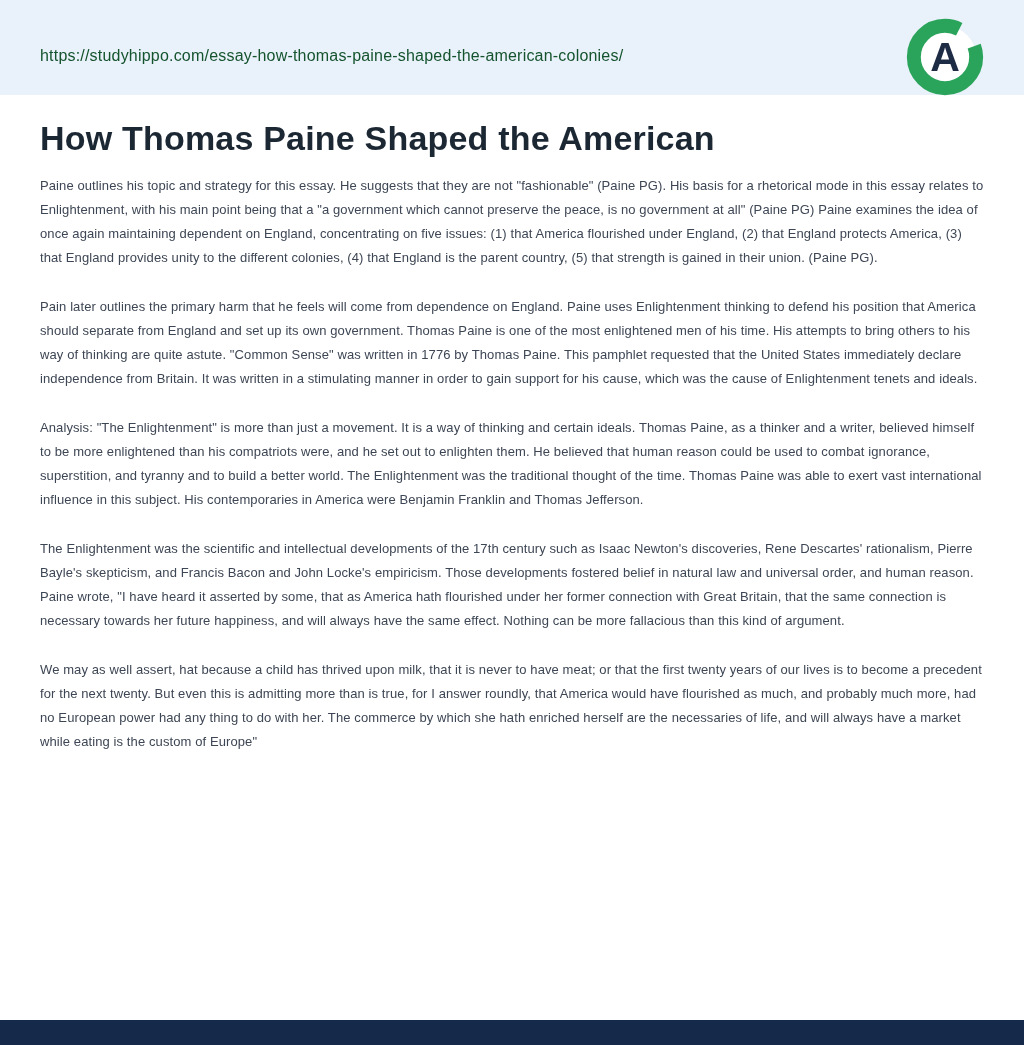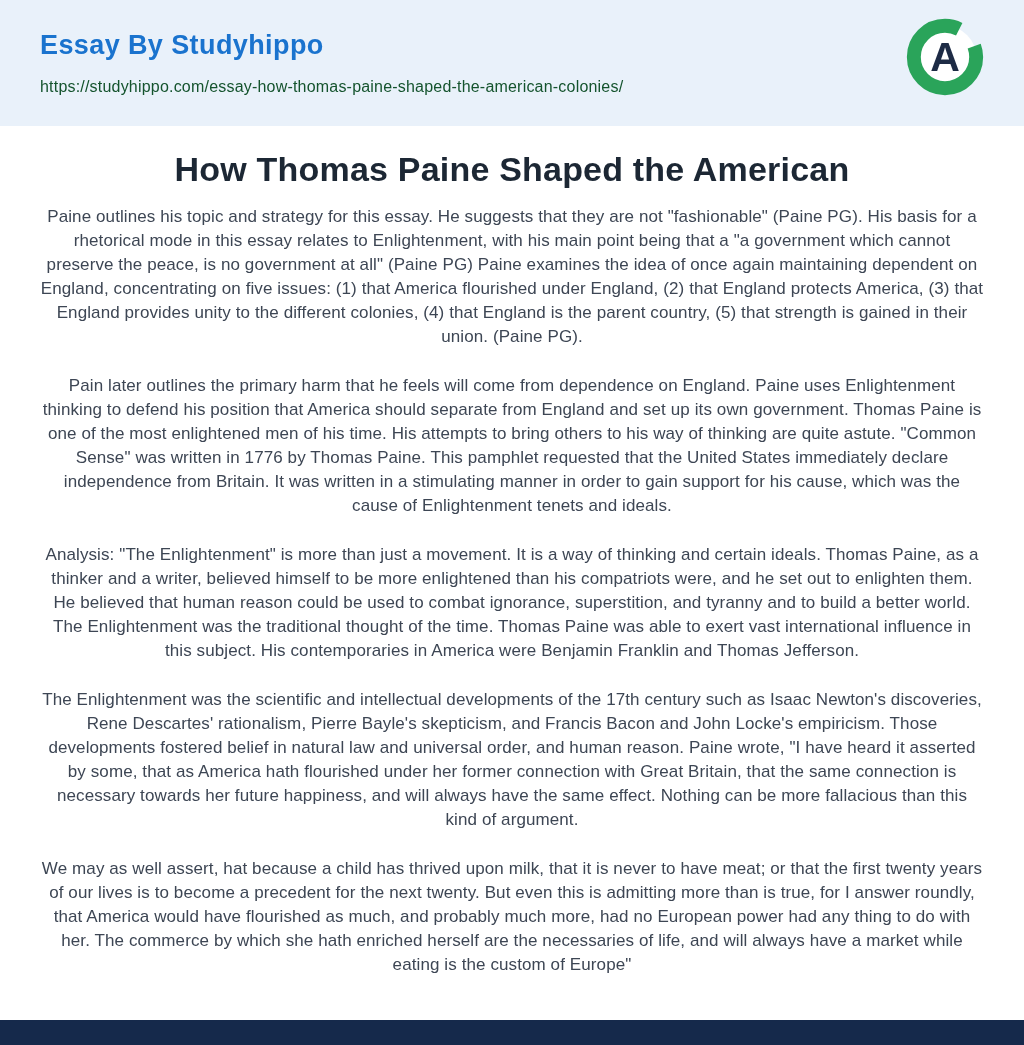--- a/index.html
+++ b/index.html
@@ -32,54 +32,52 @@
   }
   .logo {
     position: absolute;
     top: 16px;
     right: 38px;
     width: 82px;
     height: 82px;
   }
   .article {
     padding: 0 40px;
-    text-align: center;
   }
   .page-title {
     color: #1c2734;
     font-size: 34px;
     line-height: 1.17;
     margin: 24px 0 15px 0;
     font-weight: 700;
     letter-spacing: 0.2px;
   }
   .page-title span { display: block; }
   .para {
     color: #3d4654;
-    font-size: 17px;
+    font-size: 13px;
     line-height: 24px;
     margin: 0 0 25px 0;
     letter-spacing: 0.1px;
   }
   .footer-bar {
     position: absolute;
     left: 0;
     bottom: 0;
     width: 100%;
     height: 25px;
     background: #15294b;
   }
 </style>
 </head>
 <body>
 
 <div class="page">
 
   <div class="header">
-    <div class="site-title">Essay By Studyhippo</div>
     <a class="site-url">https://studyhippo.com/essay-how-thomas-paine-shaped-the-american-colonies/</a>
     <div class="logo">
       <svg viewBox="0 0 100 100" width="82" height="82" aria-hidden="true">
         <circle cx="50" cy="50" r="38" fill="#ffffff" stroke="#2aa45a" stroke-width="17" stroke-dasharray="210.8 28" stroke-dashoffset="14"></circle>
         <text x="50" y="67" text-anchor="middle" font-family="Liberation Sans, sans-serif" font-size="50" font-weight="bold" fill="#1d2b45">A</text>
       </svg>
     </div>
   </div>
 
   <div class="article">

